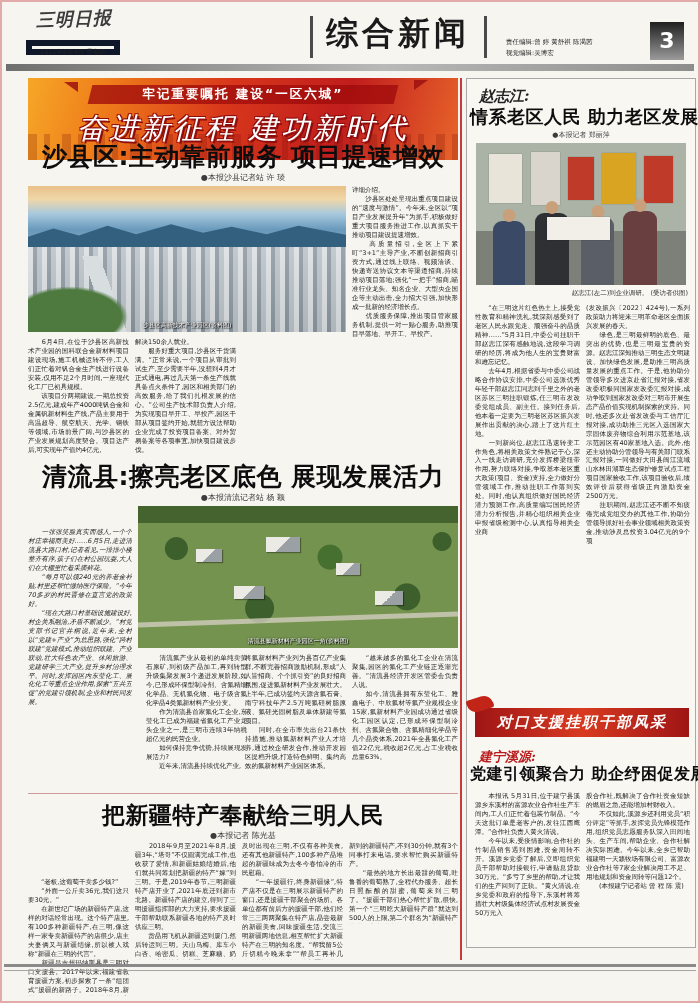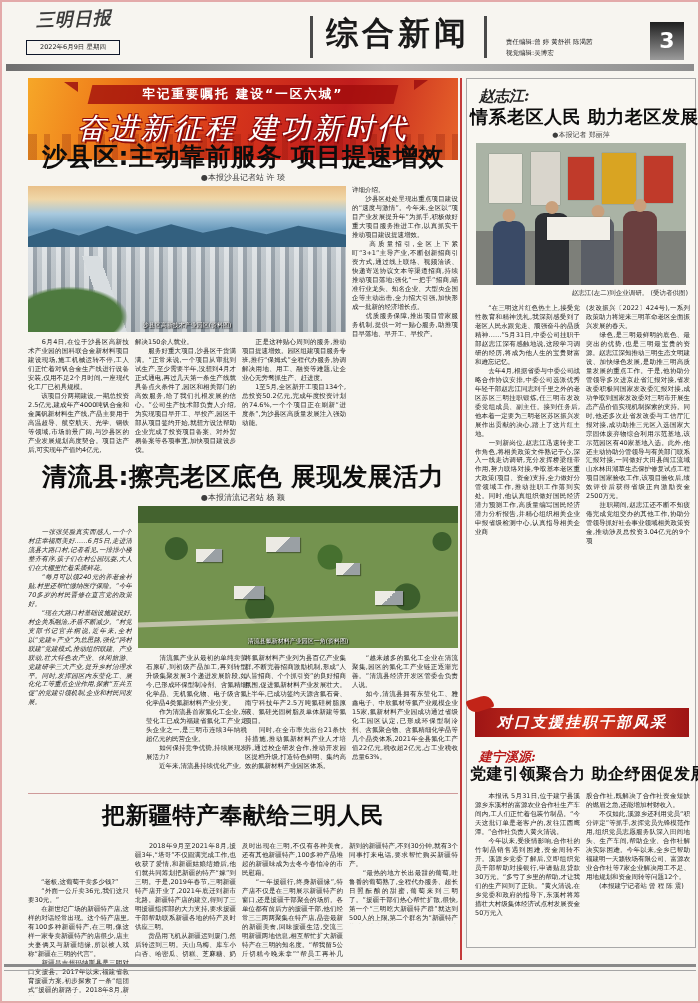--- a/index.html
+++ b/index.html
@@ -5,21 +5,21 @@
   * { margin:0; padding:0; box-sizing:border-box; }
   html,body { background:#e9e7e2; }
   body { font-family:"DejaVu Sans","Liberation Sans",sans-serif; }
   .page { position:relative; width:700px; height:1003px; background:#f7f5f0; overflow:hidden; margin:0 auto; }
   .frame { position:absolute; inset:0; border:2px solid #e3aaaa; pointer-events:none; z-index:50; }
 
   
   .masthead { position:absolute; left:26px; top:7px; width:96px; height:30px;
     font-family:"DejaVu Serif","Liberation Serif",serif; font-weight:bold; font-style:italic;
     font-size:18px; color:#3c3c3c; text-align:center; transform:rotate(-2deg); letter-spacing:1px; }
-  .datebox { position:absolute; left:26px; top:40px; width:94px; height:15px; border:1px solid #0f172a;
+  .datebox { position:absolute; left:26px; top:40px; width:94px; height:15px; border:6px solid #0f172a;
     font-size:6.5px; color:#222; text-align:center; line-height:13px; }
   .section-title { position:absolute; left:320px; top:12px; width:156px; text-align:center;
     font-family:"DejaVu Serif","Liberation Serif",serif; font-weight:bold; font-size:32px;
     letter-spacing:4px; color:#1a1a1a; white-space:nowrap; }
   .tbar { position:absolute; top:16px; width:3px; height:42px; background:#4a4a4a; }
   .tbar.l { left:310px; } .tbar.r { left:484px; }
   .editors { position:absolute; left:506px; top:37px; font-size:6.5px; color:#222; line-height:1.7; white-space:pre-line; }
   .pagenum { position:absolute; left:650px; top:22px; width:34px; height:38px;
     background:linear-gradient(180deg,#1f1f1f,#9b9b9b); color:#fff; font-size:22px; font-weight:bold;
     text-align:center; line-height:38px; }
@@ -139,22 +139,20 @@
     <div class="photo-cap">沙县区高新技术产业园区(资料图)</div>
   </div>
   <div class="col" style="left:352px;top:186px;width:106px;height:266px;">详细介绍。
 　　沙县区处处呈现出重点项目建设的“速度与激情”。今年来,全区以“项目产业发展提升年”为抓手,积极做好重大项目服务推进工作,以真抓实干推动项目建设提速增效。
 　　高质量招引,全区上下紧盯“3+1”主导产业,不断创新招商引资方式,通过线上联络、视频洽谈、快递寄送协议文本等渠道招商,持续推动项目落地;强化“一把手”招商,瞄准行业龙头、知名企业、大型央企国企等主动出击,全力招大引强,加快形成一批新的经济增长点。
 　　优质服务保障,推出项目管家服务机制,提供一对一贴心服务,助推项目早落地、早开工、早投产。</div>
   <div class="col" style="left:28px;top:338px;width:101px;height:116px;">　　6月4日,在位于沙县区高新技术产业园的国科联合金新材料项目建设现场,施工机械运转不停,工人们正忙着对钒合金生产线进行设备安装,仅用不足2个月时间,一座现代化工厂已初具规模。
 　　该项目分两期建设,一期总投资2.5亿元,建成年产4000吨钒合金和金属钒新材料生产线,产品主要用于高温超导、航空航天、光学、钢铁等领域,市场前景广阔,与沙县区的产业发展规划高度契合。项目达产后,可实现年产值约4亿元,</div>
   <div class="col" style="left:135px;top:338px;width:101px;height:116px;">解决150余人就业。
 　　服务好重大项目,沙县区干货满满。“正常来说,一个项目从审批到试生产,至少需要半年,没想到4月才正式通电,再过几天第一条生产线就具备点火条件了,园区和相关部门的高效服务,给了我们扎根发展的信心。”公司生产技术部负责人介绍,为实现项目早开工、早投产,园区干部从项目签约开始,就想方设法帮助企业完成了投资项目备案、对外贸易备案等各项事宜,加快项目建设步伐。</div>
-  <div class="col" style="left:242px;top:338px;width:104px;height:116px;">　　正是这种贴心周到的服务,推动项目提速增效。园区组建项目服务专班,推行“保姆式”全程代办服务,协调解决用地、用工、融资等难题,让企业心无旁骛抓生产、赶进度。
-　　1至5月,全区新开工项目134个,总投资50.2亿元,完成年度投资计划的74.6%,一个个项目正在刷新“进度条”,为沙县区高质量发展注入强劲动能。</div>
 
   <div class="headline" style="left:28px;top:460px;width:430px;font-size:25px;">清流县:擦亮老区底色 展现发展活力</div>
   <div class="byline" style="left:28px;top:492px;width:430px;">●本报清流记者站 杨 颖</div>
   <div class="col" style="left:28px;top:528px;width:104px;height:282px;font-style:italic;">　　一张张笑脸真实而感人,一个个村庄幸福而美好……6月5日,走进清流县大路口村,记者看见,一排排小楼整齐有序,孩子们在村公园玩耍,大人们在大棚里忙着采摘鲜花。
 　　“每月可以领240元的养老金补贴,村里还帮忙缴纳医疗保险。”今年70多岁的村民晋修在直言党的政策好。
 　　“现在大路口村基础设施建设好,村企关系融洽,矛盾不断减少。”村党支部书记官井桐说,近年来,全村以“党建+产业”为总思路,强化“跨村联建”党建模式,推动组织联建、产业联动,壮大特色农产业、休闲旅游、党建研学三大产业,提升乡村治理水平。同时,发挥园区内东莹化工、展化化工等重点企业作用,探索“五共五促”的党建引领机制,企业和村民同发展。</div>
   <div class="photo p2" style="left:138px;top:506px;width:320px;height:142px;">
     <div class="bld" style="left:18%;top:30%;width:26px;height:13px;"></div>
     <div class="bld" style="left:40%;top:22%;width:34px;height:15px;"></div>
     <div class="bld" style="left:62%;top:40%;width:24px;height:12px;"></div>
@@ -167,20 +165,21 @@
 　　作为清流县首家氟化工企业,东莹化工已成为福建省氟化工产业龙头企业之一,是三明市连续3年纳税超亿元的民营企业。
 　　如何保持竞争优势,持续展现发展活力?
 　　近年来,清流县持续优化产业,</div>
   <div class="col" style="left:245px;top:654px;width:101px;height:134px;">将氟新材料产业列为县百亿产业集群,不断完善招商激励机制,形成“人人皆招商、个个抓引资”的良好招商氛围,促进氟新材料产业发展壮大。上半年,已成功签约天源含氟石膏、南宁科技年产2.5万吨氟硅树脂原液、氟硅光固树脂及单体新建等氟项目。
 　　同时,在全市率先出台21条扶持措施,推动氟新材料产业人才培养,通过校企研发合作,推动开发园区提档升级,打造特色鲜明、集约高效的氟新材料产业园区体系。</div>
   <div class="col" style="left:352px;top:654px;width:106px;height:134px;">　　“越来越多的氟化工企业在清流聚集,园区的氟化工产业链正逐渐完善。”清流县经济开发区管委会负责人说。
 　　如今,清流县拥有东莹化工、雅鑫电子、中欣氟材等氟产业规模企业15家,氟新材料产业园成功通过省级化工园区认定,已形成环保型制冷剂、含氟聚合物、含氟精细化学品等几个品类体系,2021年全县氟化工产值22亿元,税收超2亿元,占工业税收总量63%。</div>
   <div class="hairline" style="left:28px;top:793px;width:430px;height:1px;"></div>
 
   <div class="headline" style="left:28px;top:800px;width:430px;font-size:23px;">把新疆特产奉献给三明人民</div>
+  <div class="byline" style="left:28px;top:830px;width:430px;">●本报记者 陈光基</div>
   <div class="col" style="left:28px;top:842px;width:101px;height:118px;margin-top:36px;">　　“老板,这葡萄干卖多少钱?”
 　　“外面一公斤卖36元,我们这只要30元。”
 　　在新世纪广场的新疆特产店,这样的对话经常出现。这个特产店里,有100多种新疆特产,在三明,像这样一家专卖新疆特产的店很少,店主夫妻俩又与新疆结缘,所以被人戏称“新疆在三明的代言”。
 　　新疆昌吉州玛纳斯县是三明对口支援县。2017年以来,福建省教育援疆方案,初步探索了一条“组团式”援疆的新路子。2018年8月,新增了145名福建教师到昌吉州“教育部万名教师援疆”任</div>
   <div class="col" style="left:135px;top:842px;width:101px;height:118px;">　　2018年9月至2021年8月,援疆3年,“塔哥”不仅圆满完成工作,也收获了爱情,和新疆姑娘结婚后,他们就共同筹划把新疆的特产“嫁”到三明。于是,2019年春节,三明新疆特产店开业了,2021年底迁到新市北路。新疆特产店的建立,得到了三明援疆指挥部的大力支持,要求援疆干部帮助联系新疆各地的特产及时供应三明。
 　　货品用飞机从新疆运到厦门,然后转运到三明。天山乌梅、库车小白杏、哈密瓜、切糕、芝麻糖、奶酪……这些特产有新疆时令鲜果,也有加工品。在指挥部和各地援疆干部共同努力下,新疆各地特产</div>
   <div class="col" style="left:242px;top:842px;width:101px;height:118px;">及时出现在三明,不仅有各种美食,还有其他新疆特产,100多种产品堆起的新疆味成为去冬今春怕冷的市民慰藉。
 　　“一年援疆行,终身新疆缘”,特产店不仅是在三明展示新疆特产的窗口,还是援疆干部聚会的场所。各单位都有前后方的援疆干部,他们经常三三两两聚集在特产店,品尝最新的新疆美食,回味援疆生活,交流三明新疆两地信息,相互帮忙扩大新疆特产在三明的知名度。“帮我留5公斤切糕今晚来拿”“帮员工再补几盒”“帮忙问一下有没有新疆切糕,如果有,帮忙买一公斤来”。6月5日晚,曾经的援疆干部林杰刚发出</div>
   <div class="col" style="left:349px;top:842px;width:109px;height:82px;">新到的新疆特产,不到30分钟,就有3个同事打来电话,要求帮忙购买新疆特产。
 　　“最热的地方长出最甜的葡萄,吐鲁番的葡萄熟了,全程代办服务、超长日照酝酿的甜蜜,葡萄来到三明了。”援疆干部们热心帮忙扩散,很快,第一个“三明吃大新疆特产群”就达到500人的上限,第二个群名为“新疆特产族群”,也有群友104人。一步一个脚印,新疆特产在三明的知名度快速提高,三明和新疆的联系也更紧密了。</div>

